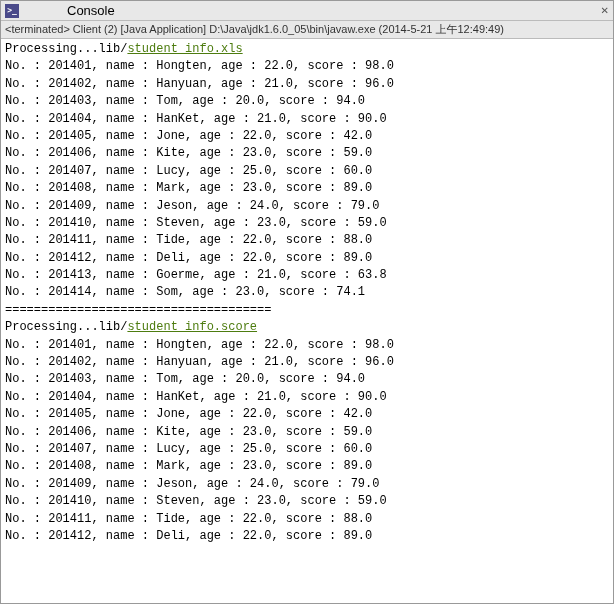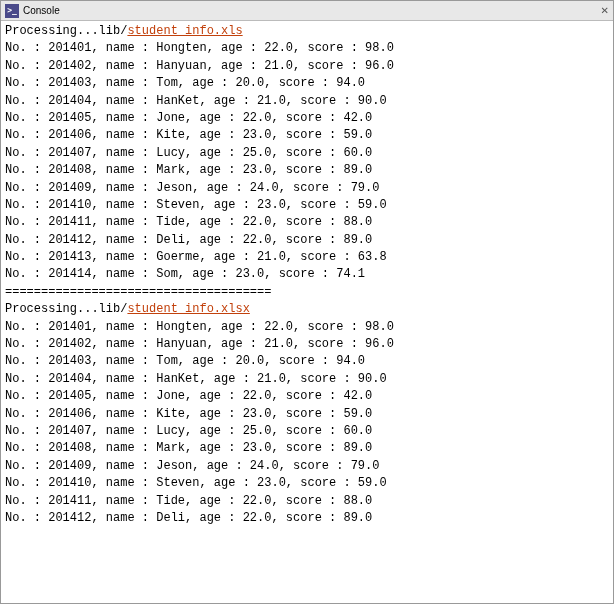--- a/index.html
+++ b/index.html
@@ -40,23 +40,24 @@
       display: flex;
       align-items: center;
       justify-content: center;
       color: white;
       font-size: 9px;
       font-weight: bold;
     }
 
     .title-bar-text {
       font-family: Arial, sans-serif;
-      font-size: 10px;
+      font-size: 13px;
       color: #000;
       flex: 1;
+      margin-left: 44px;
     }
 
     .title-bar-close {
       font-size: 10px;
       color: #555;
       cursor: pointer;
       font-family: Arial, sans-serif;
     }
 
     .toolbar-bar {
@@ -91,36 +92,39 @@
       display: flex;
       align-items: center;
     }
 
     .separator {
       color: #000;
     }
 
     .underlined-file {
       text-decoration: underline;
-      color: #c2410c;
+      color: #4d7c0f;
     }
   </style>
 </head>
 <body>
 
 <div class="window">
 
   <div class="title-bar">
     <div class="title-bar-icon">
       <span style="font-size:8px; font-family: monospace;">&gt;_</span>
     </div>
     <span class="title-bar-text">Console</span>
     <span class="title-bar-close">✕</span>
   </div>
 
+  <div class="toolbar-bar">
+    <span>&lt;terminated&gt; Client (2) [Java Application] D:\Java\jdk1.6.0_05\bin\javaw.exe (2014-5-21 上午12:49:49)</span>
+  </div>
 
   <div class="console-content">
 
     <div class="processing-line">
       <span class="line">Processing...lib/<span class="underlined-file">student_info.xls</span></span>
     </div>
     <div id="records-section-1">
         <span class="line">No. : 201401, name : Hongten, age : 22.0, score : 98.0</span>
         <span class="line">No. : 201402, name : Hanyuan, age : 21.0, score : 96.0</span>
         <span class="line">No. : 201403, name : Tom, age : 20.0, score : 94.0</span>
@@ -132,21 +136,21 @@
         <span class="line">No. : 201409, name : Jeson, age : 24.0, score : 79.0</span>
         <span class="line">No. : 201410, name : Steven, age : 23.0, score : 59.0</span>
         <span class="line">No. : 201411, name : Tide, age : 22.0, score : 88.0</span>
         <span class="line">No. : 201412, name : Deli, age : 22.0, score : 89.0</span>
         <span class="line">No. : 201413, name : Goerme, age : 21.0, score : 63.8</span>
         <span class="line">No. : 201414, name : Som, age : 23.0, score : 74.1</span>
       </div>
     <div class="line separator">=====================================</div>
 
     <div class="processing-line">
-      <span class="line">Processing...lib/<span class="underlined-file">student_info.xlsx</span></span>
+      <span class="line">Processing...lib/<span class="underlined-file">student_info.score</span></span>
     </div>
     <div id="records-section-2">
         <span class="line">No. : 201401, name : Hongten, age : 22.0, score : 98.0</span>
         <span class="line">No. : 201402, name : Hanyuan, age : 21.0, score : 96.0</span>
         <span class="line">No. : 201403, name : Tom, age : 20.0, score : 94.0</span>
         <span class="line">No. : 201404, name : HanKet, age : 21.0, score : 90.0</span>
         <span class="line">No. : 201405, name : Jone, age : 22.0, score : 42.0</span>
         <span class="line">No. : 201406, name : Kite, age : 23.0, score : 59.0</span>
         <span class="line">No. : 201407, name : Lucy, age : 25.0, score : 60.0</span>
         <span class="line">No. : 201408, name : Mark, age : 23.0, score : 89.0</span>

